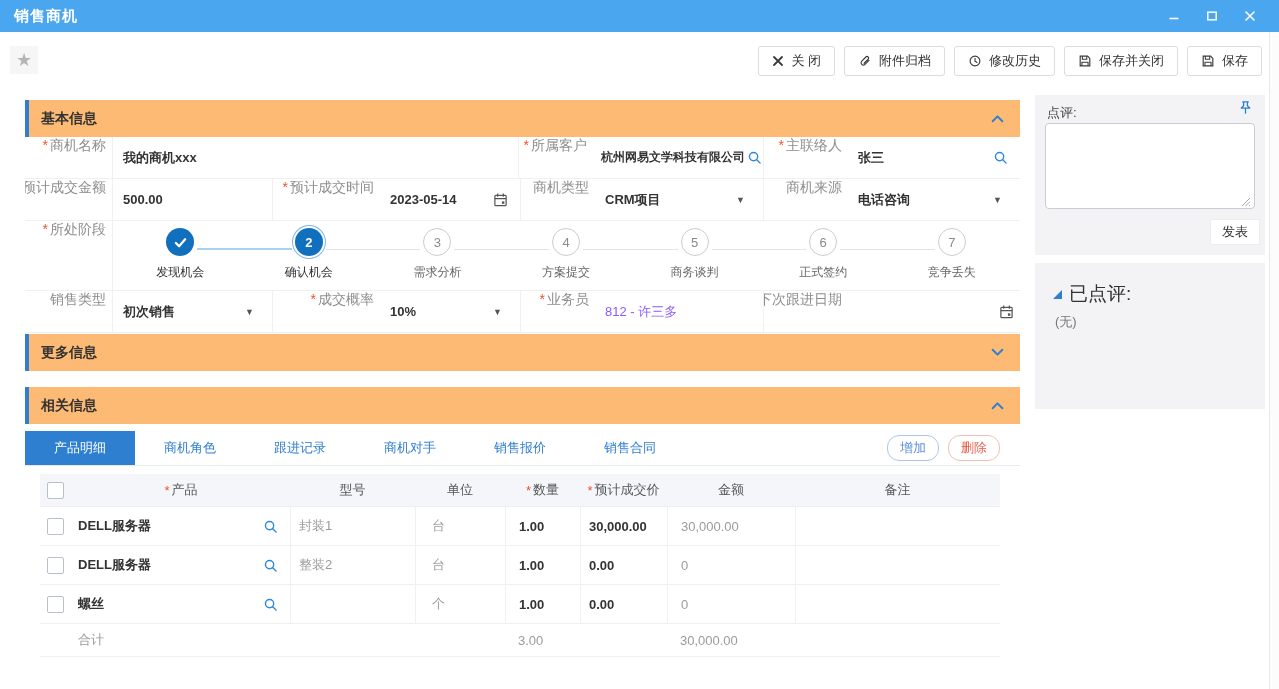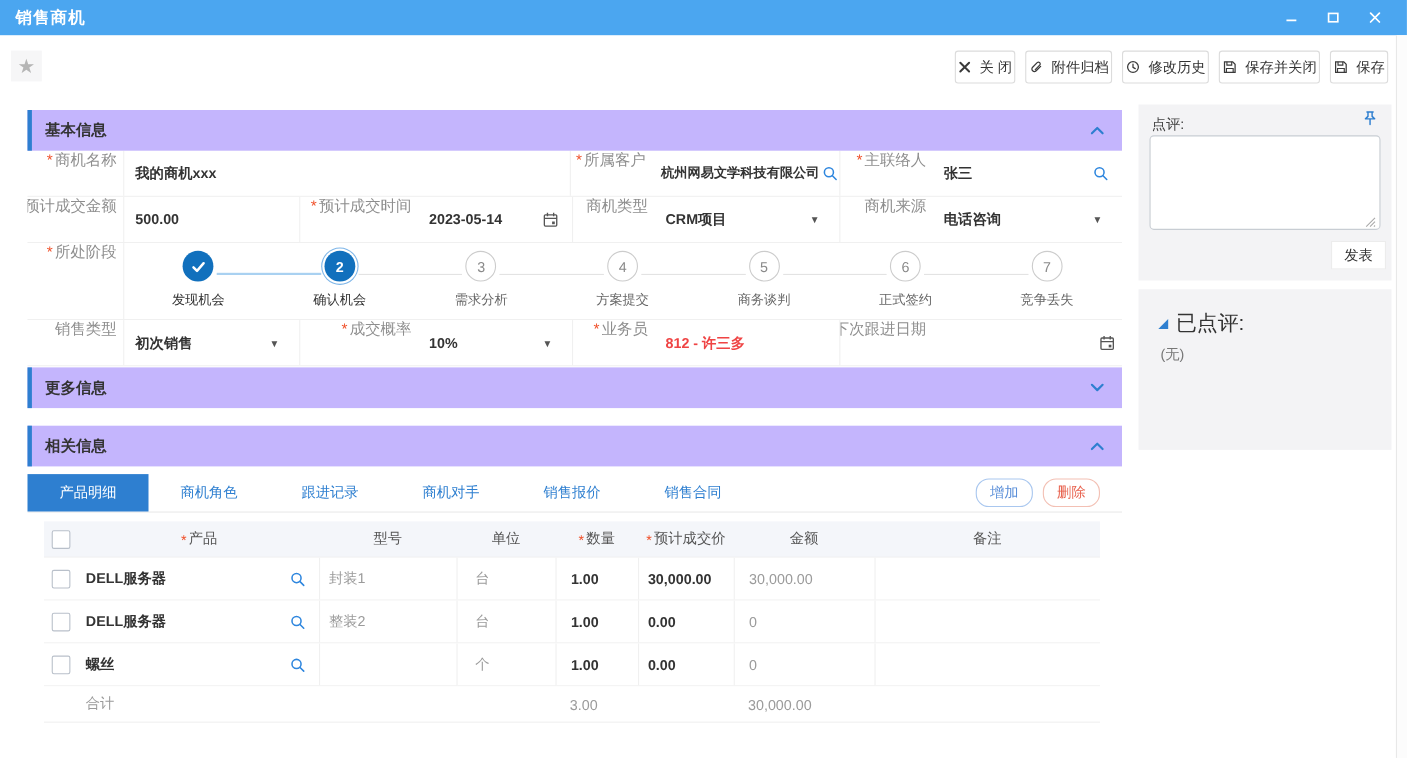--- a/index.html
+++ b/index.html
@@ -9,38 +9,38 @@
   
   .titlebar{position:absolute;left:0;top:0;right:0;height:32px;background:#4BA6F0;
             display:flex;align-items:center;padding:0 14px;box-sizing:border-box}
   .title{color:#fff;font-size:15px;font-weight:600;letter-spacing:1px}
   .wctrl{margin-left:auto;display:flex;gap:24px;align-items:center;padding-right:8px}
   .wbtn{width:14px;height:14px;display:flex;align-items:center;justify-content:center;cursor:pointer}
   
   .fav{position:absolute;left:10px;top:46px;width:28px;height:28px;background:#f6f6f7;
        display:flex;align-items:center;justify-content:center;font-size:18px;color:#b5b5b5;cursor:pointer}
   .tbar{position:absolute;top:46px;right:17px;display:flex}
-  .tbtn{display:inline-flex;align-items:center;gap:7px;height:30px;padding:0 2px;margin-left:9px;
+  .tbtn{display:inline-flex;align-items:center;gap:7px;height:30px;padding:0 13px;margin-left:9px;
         background:#fff;border:1px solid #dcdcdc;border-radius:3px;font-size:13px;color:#333;
         font-family:inherit;cursor:pointer;box-sizing:border-box}
   
   .main{position:absolute;left:25px;top:100px;width:995px}
-  .sech{height:37px;background:#c4b5fd;display:flex;align-items:center;position:relative;
+  .sech{height:37px;background:#fdba74;display:flex;align-items:center;position:relative;
         border-left:4px solid #2E7FD0;padding-left:12px;box-sizing:border-box;cursor:pointer}
   .sech .t{font-size:14px;font-weight:700;color:#333}
   .sech .chev{position:absolute;right:16px;top:14px}
   .chev.down{transform:rotate(180deg)}
   .gap16{height:16px}
   
   .frow{display:flex;border-bottom:1px solid #f0f0f0;height:42px;background:#fff;box-sizing:border-box}
   .fl{display:flex;align-items:flex-start;justify-content:flex-end;padding-right:6px;font-size:14px;
       color:#8e8e8e;box-sizing:border-box;white-space:nowrap;overflow:hidden}
   .fv{display:flex;align-items:center;padding-left:10px;font-size:13px;color:#333;font-weight:700;
       box-sizing:border-box;position:relative;white-space:nowrap}
-  .fv.gray-val{color:#ef4444;font-weight:700}
+  .fv.gray-val{color:#8b5cf6;font-weight:400}
   .fv .small{font-size:12px}
   .caret{position:absolute;right:18px;color:#555;font-size:9px;font-weight:400}
   .icon-r{position:absolute;right:12px;display:flex}
   .icon-inline{display:flex;margin-left:2px}
   .req::before{content:"*";color:#F0512B;margin-right:2px;font-weight:400}
   .sep-l{border-left:1px solid #f0f0f0}
   .lblcol{border-right:1px solid #f0f0f0}
   .flex1{flex:1}
   
   .stagerow{height:69px;border-bottom:1px solid #f0f0f0;display:flex;background:#fff}

